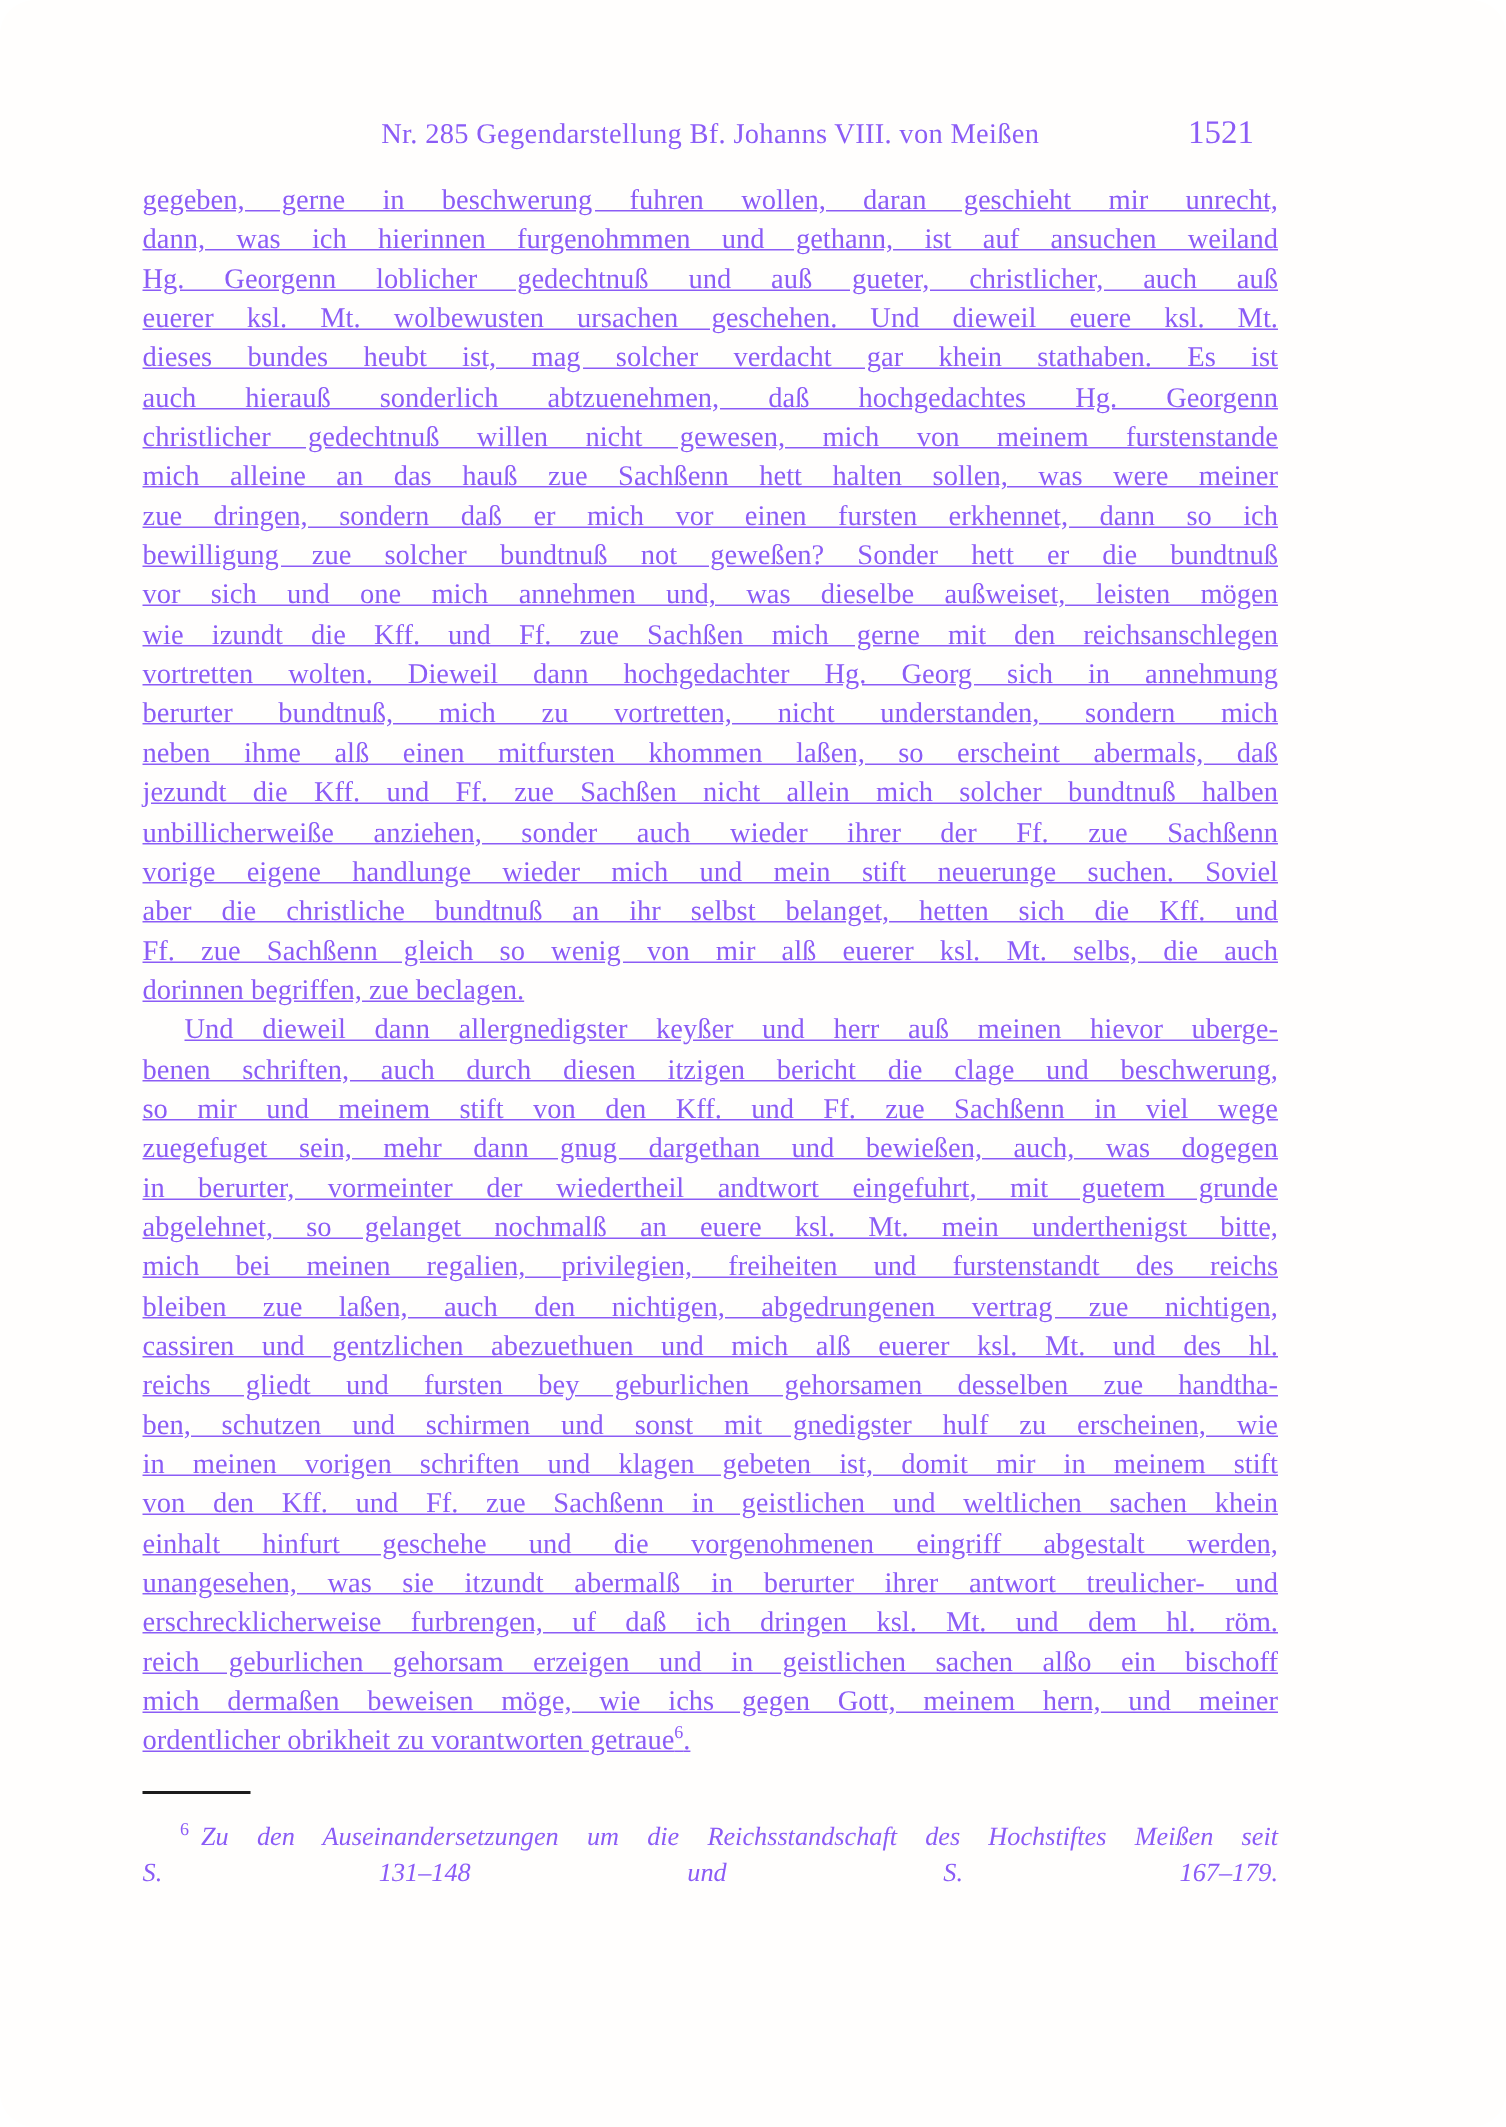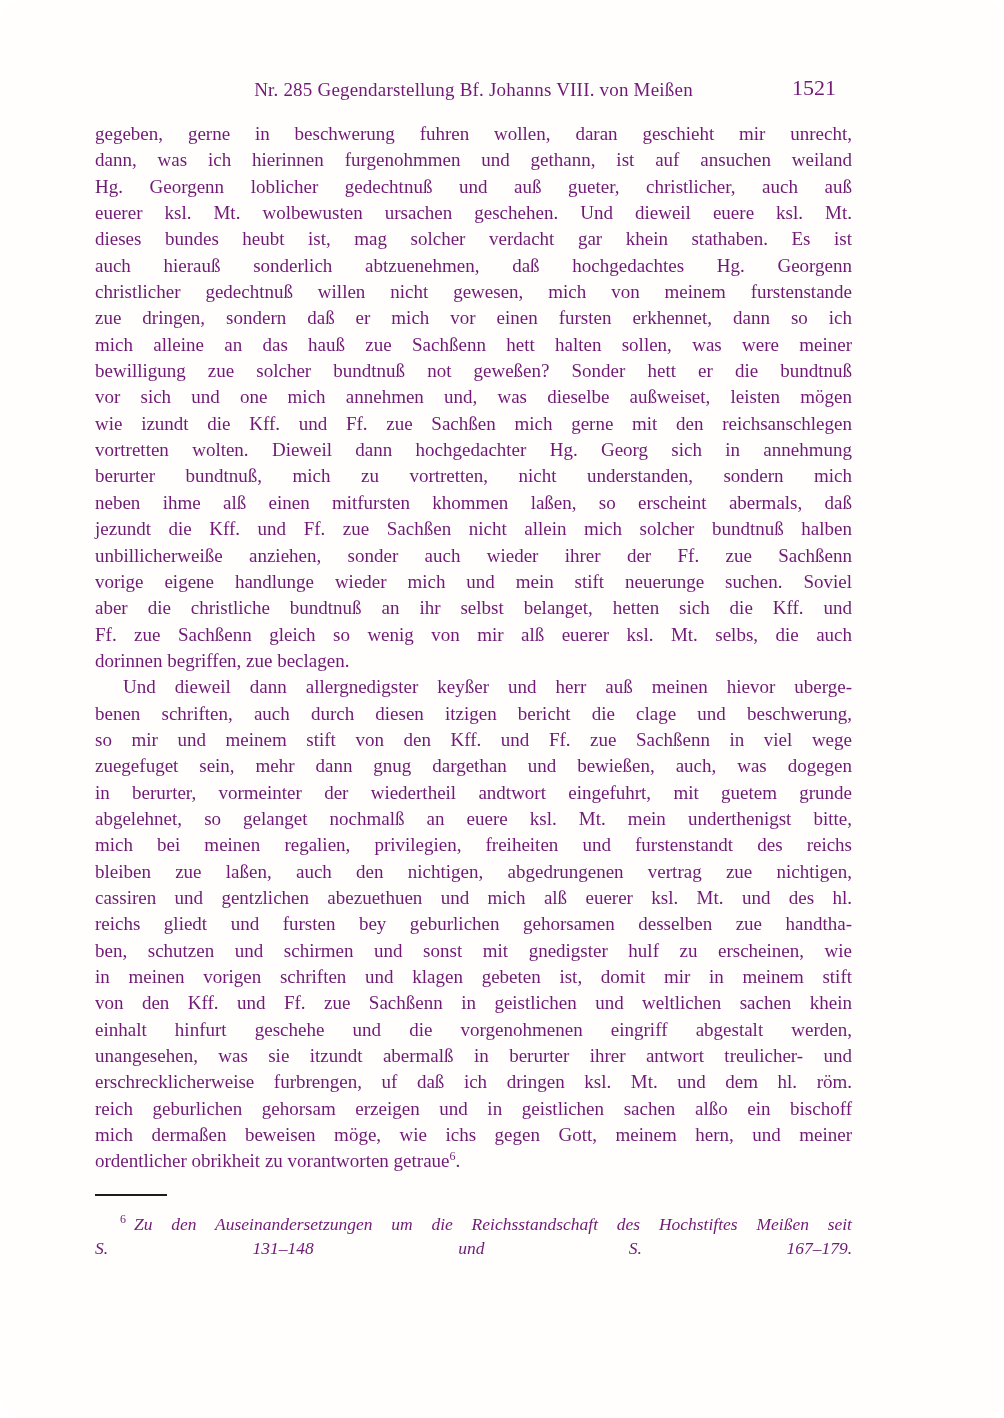--- a/index.html
+++ b/index.html
@@ -5,21 +5,21 @@
   html, body {
     margin: 0;
     padding: 0;
     background: #ffffff;
   }
   .page {
     position: relative;
     width: 1004px;
     height: 1418px;
     background: #fffefd;
-    color: #701a75;
+    color: #8b5cf6;
     font-family: "Liberation Serif", "DejaVu Serif", serif;
     overflow: hidden;
     border-radius: 23px;
   }
   .text-block {
     position: absolute;
     left: 95px;
     top: 78px;
     width: 757px;
   }
@@ -38,21 +38,21 @@
     position: absolute;
     right: 16px;
     top: -2px;
     font-size: 22px;
     line-height: 24px;
   }
   .body-text {
     margin-top: 19px;
     font-size: 19px;
   }
-  .paragraph { margin: 0; }
+  .paragraph { margin: 0; text-decoration: underline; }
   .line {
     line-height: 26.35px;
     text-align: justify;
     text-align-last: justify;
     white-space: normal;
   }
   .line-last { text-align-last: left; }
   .line-indent { padding-left: 28px; }
   .fn-ref {
     font-size: 12px;
@@ -101,22 +101,22 @@
 
     <div class="body-text">
         <div class="paragraph">
           <div class="line">gegeben, gerne in beschwerung fuhren wollen, daran geschieht mir unrecht,</div>
           <div class="line">dann, was ich hierinnen furgenohmmen und gethann, ist auf ansuchen weiland</div>
           <div class="line">Hg. Georgenn loblicher gedechtnuß und auß gueter, christlicher, auch auß</div>
           <div class="line">euerer ksl. Mt. wolbewusten ursachen geschehen. Und dieweil euere ksl. Mt.</div>
           <div class="line">dieses bundes heubt ist, mag solcher verdacht gar khein stathaben. Es ist</div>
           <div class="line">auch hierauß sonderlich abtzuenehmen, daß hochgedachtes Hg. Georgenn</div>
           <div class="line">christlicher gedechtnuß willen nicht gewesen, mich von meinem furstenstande</div>
+          <div class="line">mich alleine an das hauß zue Sachßenn hett halten sollen, was were meiner</div>
           <div class="line">zue dringen, sondern daß er mich vor einen fursten erkhennet, dann so ich</div>
-          <div class="line">mich alleine an das hauß zue Sachßenn hett halten sollen, was were meiner</div>
           <div class="line">bewilligung zue solcher bundtnuß not geweßen? Sonder hett er die bundtnuß</div>
           <div class="line">vor sich und one mich annehmen und, was dieselbe außweiset, leisten mögen</div>
           <div class="line">wie izundt die Kff. und Ff. zue Sachßen mich gerne mit den reichsanschlegen</div>
           <div class="line">vortretten wolten. Dieweil dann hochgedachter Hg. Georg sich in annehmung</div>
           <div class="line">berurter bundtnuß, mich zu vortretten, nicht understanden, sondern mich</div>
           <div class="line">neben ihme alß einen mitfursten khommen laßen, so erscheint abermals, daß</div>
           <div class="line">jezundt die Kff. und Ff. zue Sachßen nicht allein mich solcher bundtnuß halben</div>
           <div class="line">unbillicherweiße anziehen, sonder auch wieder ihrer der Ff. zue Sachßenn</div>
           <div class="line">vorige eigene handlunge wieder mich und mein stift neuerunge suchen. Soviel</div>
           <div class="line">aber die christliche bundtnuß an ihr selbst belanget, hetten sich die Kff. und</div>

